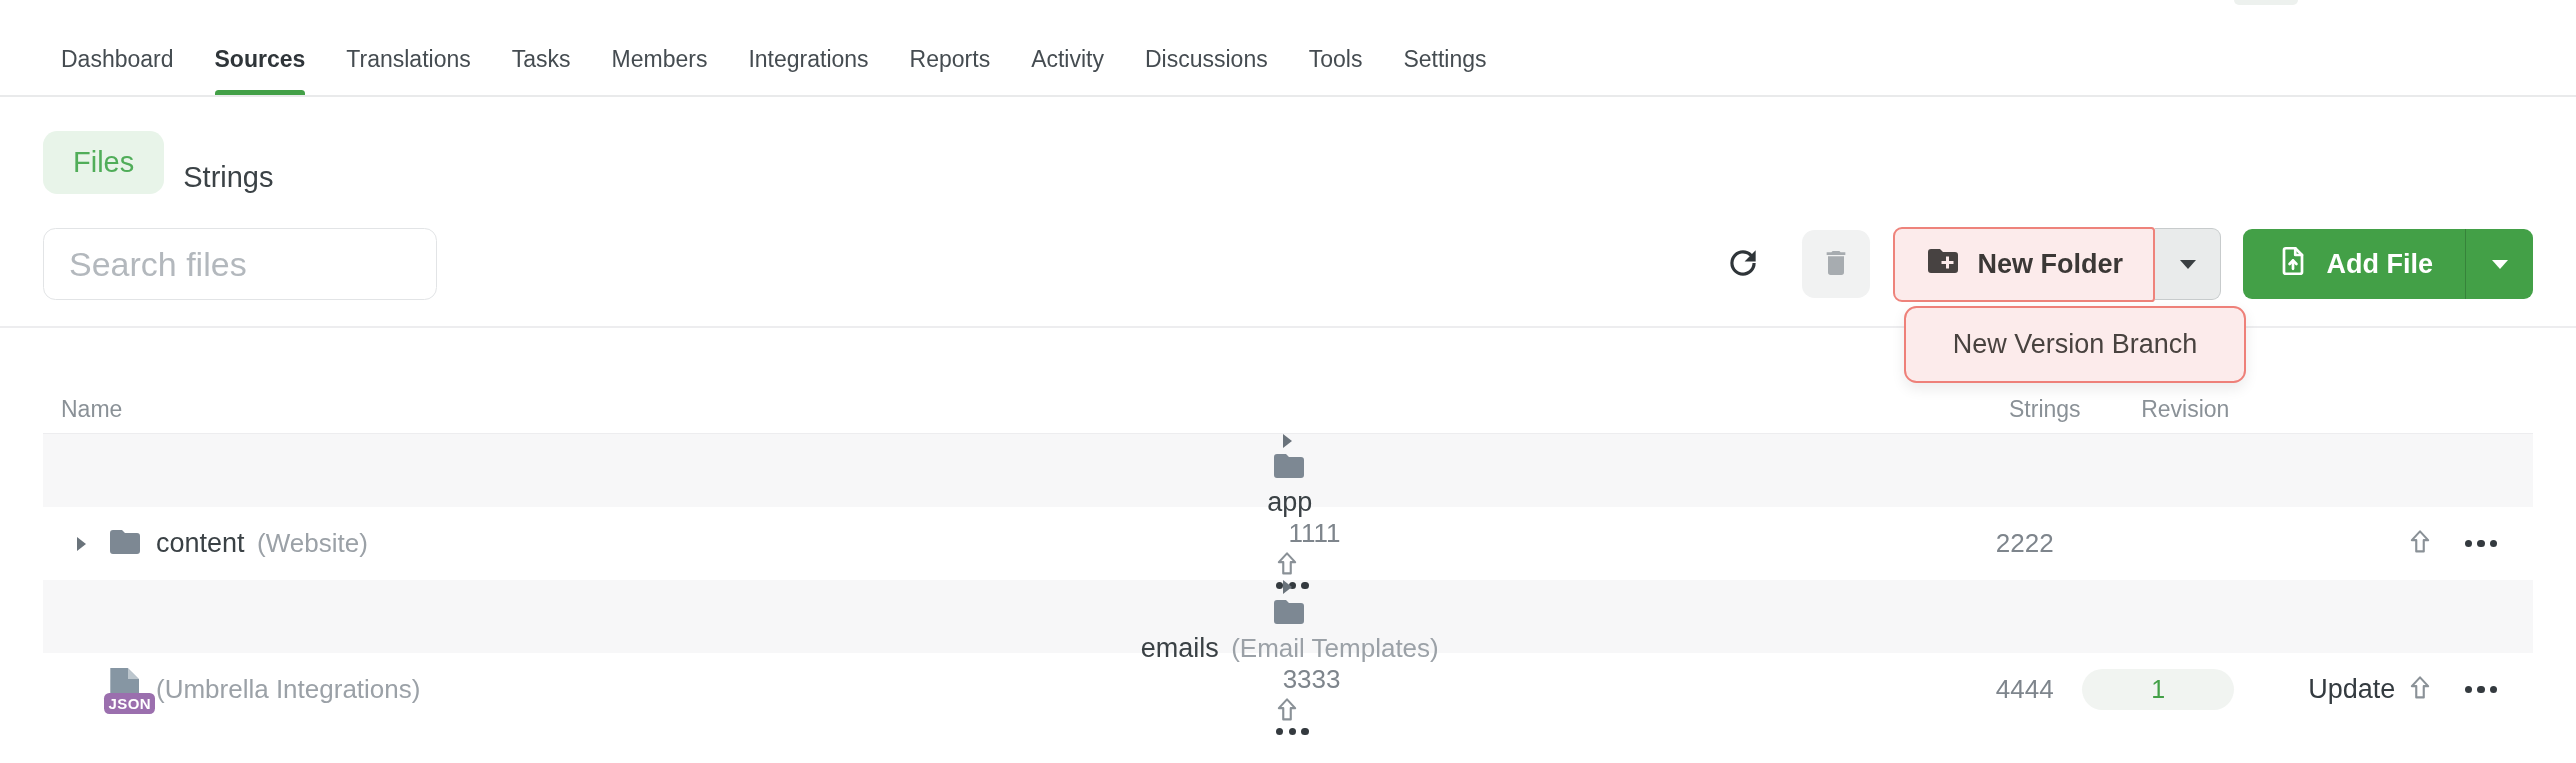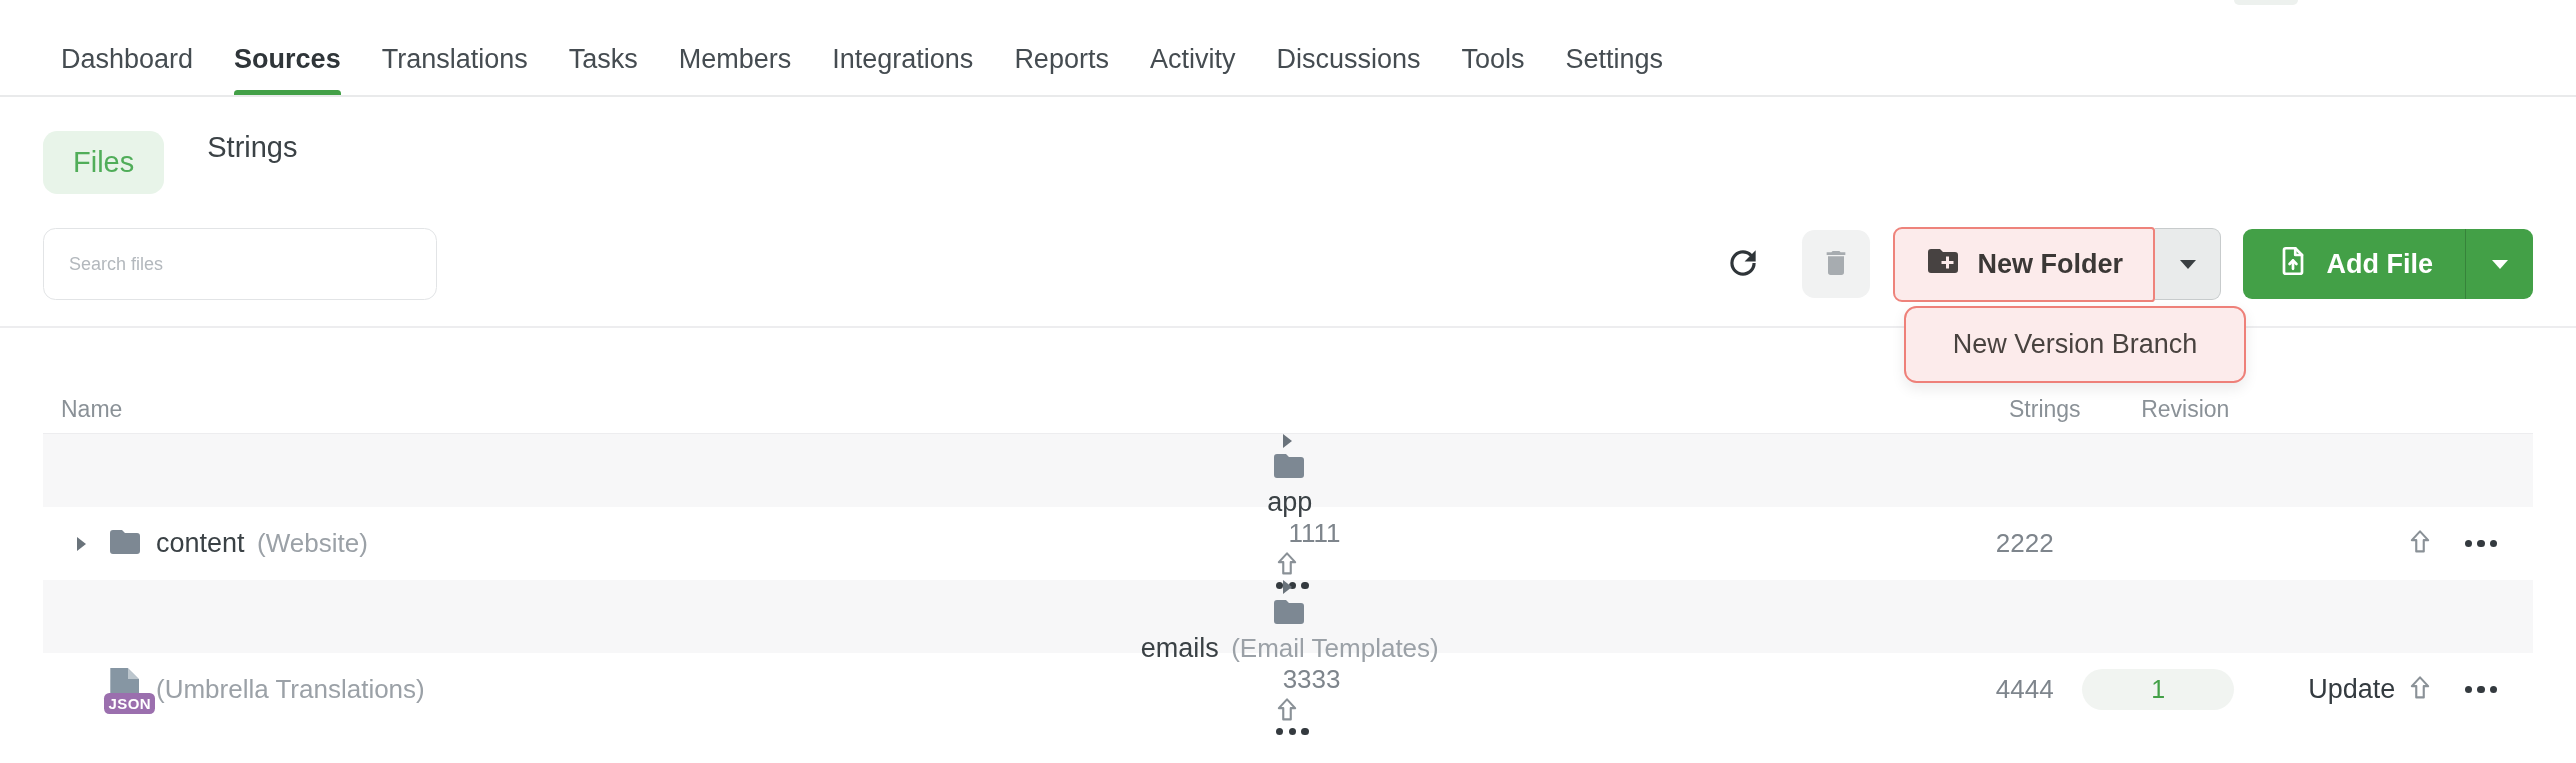--- a/index.html
+++ b/index.html
@@ -3,34 +3,34 @@
 <meta charset="utf-8">
 <style>
   * { margin:0; padding:0; box-sizing:border-box; }
   html,body { background:#fff; }
   body { font-family:"Liberation Sans", sans-serif; }
   #page { position:relative; width:2576px; height:764px; background:#fff; overflow:hidden; }
 
   
   .navline { position:absolute; top:95px; left:0; width:2576px; height:1.8px; background:#e9eaeb; }
   .nav { position:absolute; top:23px; left:61px; height:73px; display:flex; gap:41px; align-items:center; }
-  .nav-item { position:relative; height:73px; display:flex; align-items:center; font-size:27px; color:#454c51; cursor:pointer; white-space:nowrap; }
+  .nav-item { position:relative; height:73px; display:flex; align-items:center; font-size:23px; color:#454c51; cursor:pointer; white-space:nowrap; }
   .nav-item.active { color:#2f3539; font-weight:700; }
   .nav-item.active::after { content:""; position:absolute; left:0; right:0; bottom:0; height:6.3px; background:#43a047; border-radius:3.6px 3.6px 0 0; }
   .cutoff { position:absolute; top:0; left:2234px; width:64px; height:5.4px; background:#edf1ee; border-radius:0 0 7.2px 7.2px; }
 
   
-  .subtabs { position:absolute; top:131px; left:43px; display:flex; align-items:flex-start; gap:43px; }
+  .subtabs { position:absolute; top:131px; left:43px; display:flex; align-items:flex-end; gap:19px; }
   .tab-pill { height:63px; padding:0 30px; display:flex; align-items:center; border-radius:14.3px; font-size:29px; cursor:pointer; }
   .tab-pill.active { background:#e8f4e9; color:#50ad59; }
   .tab-plain { font-size:29px; color:#3b4246; cursor:pointer; }
 
   
   .toolbar { position:absolute; top:228px; left:43px; right:43px; height:72px; display:flex; align-items:center; }
-  .search { width:394px; height:72px; border:1.8px solid #e2e4e6; border-radius:12.5px; font-size:18px; padding:16px 25px; color:#333a3f; outline:none; font-family:"Liberation Sans",sans-serif; }
+  .search { width:394px; height:72px; border:1.8px solid #e2e4e6; border-radius:12.5px; font-size:34px; padding:16px 25px; color:#333a3f; outline:none; font-family:"Liberation Sans",sans-serif; }
   .search::placeholder { color:#b3b8bd; }
   .tb-right { margin-left:auto; display:flex; align-items:center; }
   .icon-btn { background:none; border:none; cursor:pointer; display:flex; align-items:center; justify-content:center; }
   .refresh-btn { width:54px; height:68px; }
   .trash-btn { width:68px; height:68px; background:#f1f2f2; border-radius:12.5px; margin-left:32px; cursor:default; }
   .split { display:flex; align-items:stretch; margin-left:23px; height:75px; }
   .btn-newfolder { display:flex; align-items:center; gap:16px; padding:0 30px; background:#fcebeb; border:2.7px solid #ee837b; border-radius:9px 3.6px 3.6px 9px; font-size:27px; font-weight:700; color:#3b3836; cursor:pointer; font-family:"Liberation Sans",sans-serif; }
   .btn-nf-caret { width:66px; margin:1.8px 0; background:#e9ebeb; border:1.8px solid #c7cbcc; border-left:none; border-radius:0 9px 9px 0; display:flex; align-items:center; justify-content:center; cursor:pointer; }
   .caret-down { width:0; height:0; border-left:8px solid transparent; border-right:8px solid transparent; border-top:9.8px solid #3a3f42; }
   .btn-addfile { margin-left:21.5px; height:70px; display:flex; align-items:stretch; background:#43a047; border:none; border-radius:9px; color:#fff; cursor:pointer; padding:0; overflow:hidden; font-family:"Liberation Sans",sans-serif; }
@@ -292,21 +292,21 @@
     </div>
     <div class="cell-icon">
 
       <span class="json-ic ic-file">
         <span class="json-doc"></span>
         <span class="json-fold"></span>
         <span class="json-badge">JSON</span>
       </span>
     </div>
     <div class="cell-name">
-      <span class="fnote">(Umbrella Translations)</span>
+      <span class="fnote">(Umbrella Integrations)</span>
     </div>
     <div class="cell-strings num">4444</div>
     <div class="cell-revision">
       <span class="rev-pill">1</span>
     </div>
     <div class="cell-update">
       <span class="update-link">Update</span>
     </div>
     <div class="cell-upload">
 

